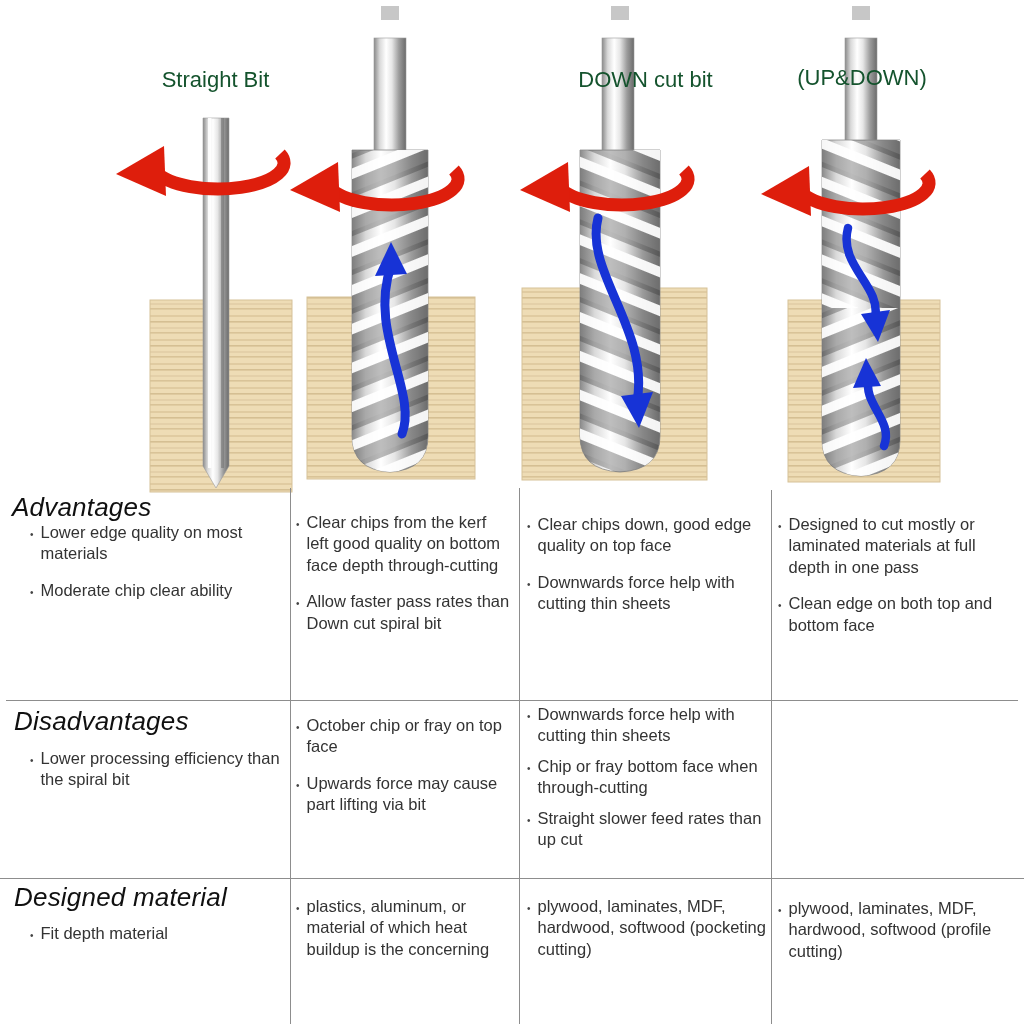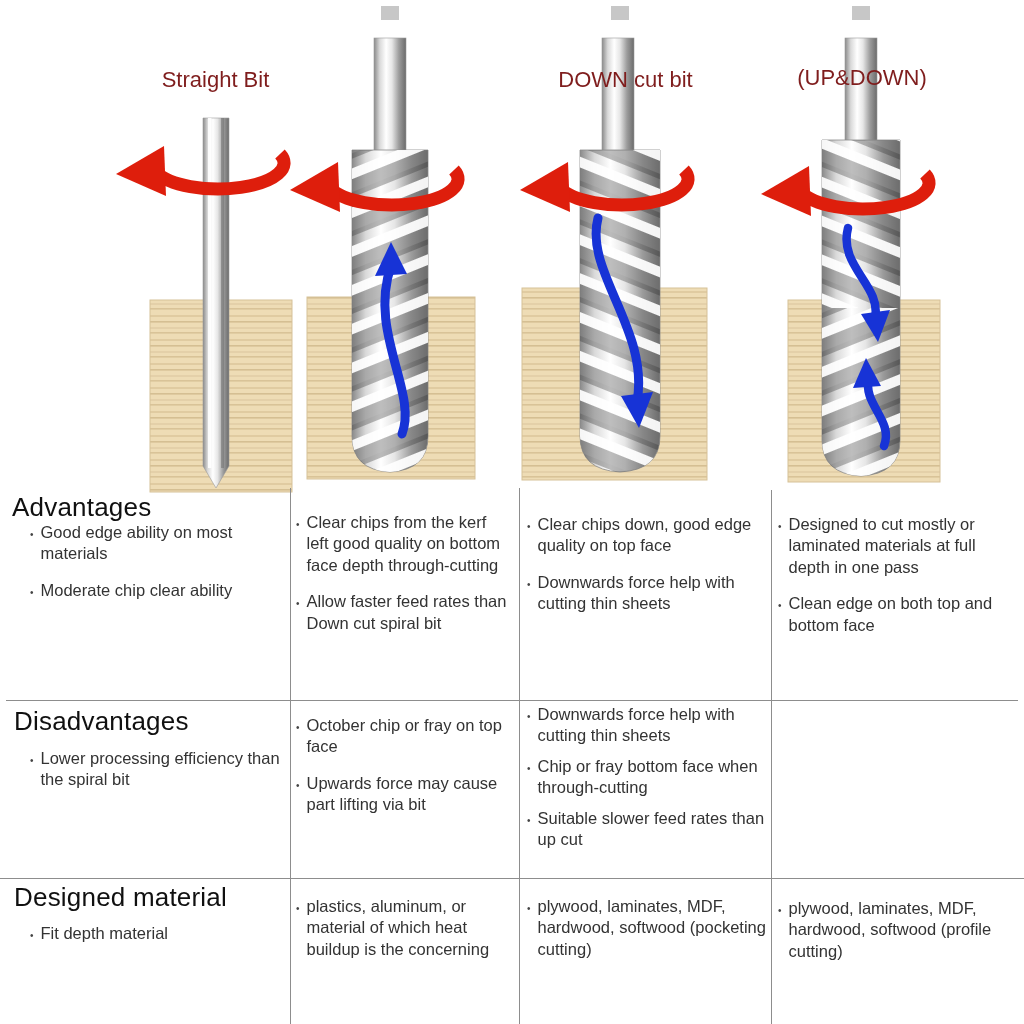--- a/index.html
+++ b/index.html
@@ -1,19 +1,19 @@
 <!DOCTYPE html>
 <html><head>
 <meta charset="utf-8">
 <style>
   html,body{margin:0;padding:0;background:#fff;}
   .stage{position:relative;width:1024px;height:1024px;background:#ffffff;overflow:hidden;
          font-family:"Liberation Sans",sans-serif;color:#222;}
-  .col-title{position:absolute;font-size:22px;color:#7f1d1d;text-align:center;line-height:1.25;}
-  .section-label{position:absolute;font-size:26px;color:#101010;letter-spacing:0.2px;}
+  .col-title{position:absolute;font-size:22px;color:#14532d;text-align:center;line-height:1.25;}
+  .section-label{position:absolute;font-size:26px;color:#101010;letter-spacing:0.2px;font-style:italic;}
   .cell{position:absolute;font-size:16.5px;color:#333;line-height:1.3;}
   .cell ul{margin:0;padding:0;list-style:none;}
   .cell li{display:flex;gap:7px;margin-bottom:15px;}
   .cell li:last-child{margin-bottom:0;}
   .dot{flex:0 0 auto;}
   .dot::before{content:"•";font-size:10px;line-height:21px;color:#444;}
   .hline{position:absolute;height:1px;background:#8d8d8d;}
   .vline{position:absolute;width:1px;background:#8d8d8d;}
   .illustration{position:absolute;left:0;top:0;}
 </style>
@@ -108,54 +108,54 @@
         <polygon points="878,342 861,314 890,310" fill="#1733d6"></polygon>
       </g>
       <g>
         <path d="M884 446 C 894 420 862 404 869 378" fill="none" stroke="#1733d6" stroke-width="8.5" stroke-linecap="round"></path>
         <polygon points="866,358 853,388 881,386" fill="#1733d6"></polygon>
       </g>
     </g>
   </svg>
 
   <div class="col-title" style="left:118px;top:66px;width:195px">Straight Bit</div>
-  <div class="col-title" style="left:533px;top:66px;width:185px">DOWN cut bit</div>
+  <div class="col-title" style="left:553px;top:66px;width:185px">DOWN cut bit</div>
   <div class="col-title" style="left:756px;top:64px;width:212px">
     <div>(UP&amp;DOWN)</div>
   </div>
 
   <div class="vline" style="left:290px;top:488px;height:536px"></div>
   <div class="vline" style="left:519px;top:488px;height:536px"></div>
   <div class="vline" style="left:771px;top:490px;height:534px"></div>
   <div class="hline" style="left:6px;top:700px;width:1012px"></div>
   <div class="hline" style="left:0px;top:878px;width:1024px"></div>
 
   <div class="section-label" style="left:12px;top:492px">Advantages</div>
 
   <div class="cell" style="left:30px;top:522px;width:252px">
     <ul>
       <li>
           <span class="dot"></span>
-          <span>Good edge ability  on most materials</span>
+          <span>Lower edge quality  on most materials</span>
         </li>
       <li>
           <span class="dot"></span>
           <span>Moderate chip clear ability</span>
         </li>
     </ul>
   </div>
   <div class="cell" style="left:296px;top:512px;width:216px">
     <ul>
       <li>
           <span class="dot"></span>
           <span>Clear chips from the kerf left good quality on bottom face depth through-cutting</span>
         </li>
       <li>
           <span class="dot"></span>
-          <span>Allow faster feed rates than Down cut spiral bit</span>
+          <span>Allow faster pass rates than Down cut spiral bit</span>
         </li>
     </ul>
   </div>
   <div class="cell" style="left:527px;top:514px;width:238px">
     <ul>
       <li>
           <span class="dot"></span>
           <span>Clear chips down, good edge quality on top face</span>
         </li>
       <li>
@@ -204,21 +204,21 @@
       <li style="margin-bottom:9px">
           <span class="dot"></span>
           <span>Downwards force help with cutting thin sheets</span>
         </li>
       <li style="margin-bottom:9px">
           <span class="dot"></span>
           <span>Chip or fray bottom face when through-cutting</span>
         </li>
       <li>
           <span class="dot"></span>
-          <span>Suitable slower feed rates than up cut</span>
+          <span>Straight slower feed rates than up cut</span>
         </li>
     </ul>
   </div>
 
   <div class="section-label" style="left:14px;top:882px">Designed material</div>
 
   <div class="cell" style="left:30px;top:923px;width:252px">
     <ul>
       <li>
           <span class="dot"></span>

